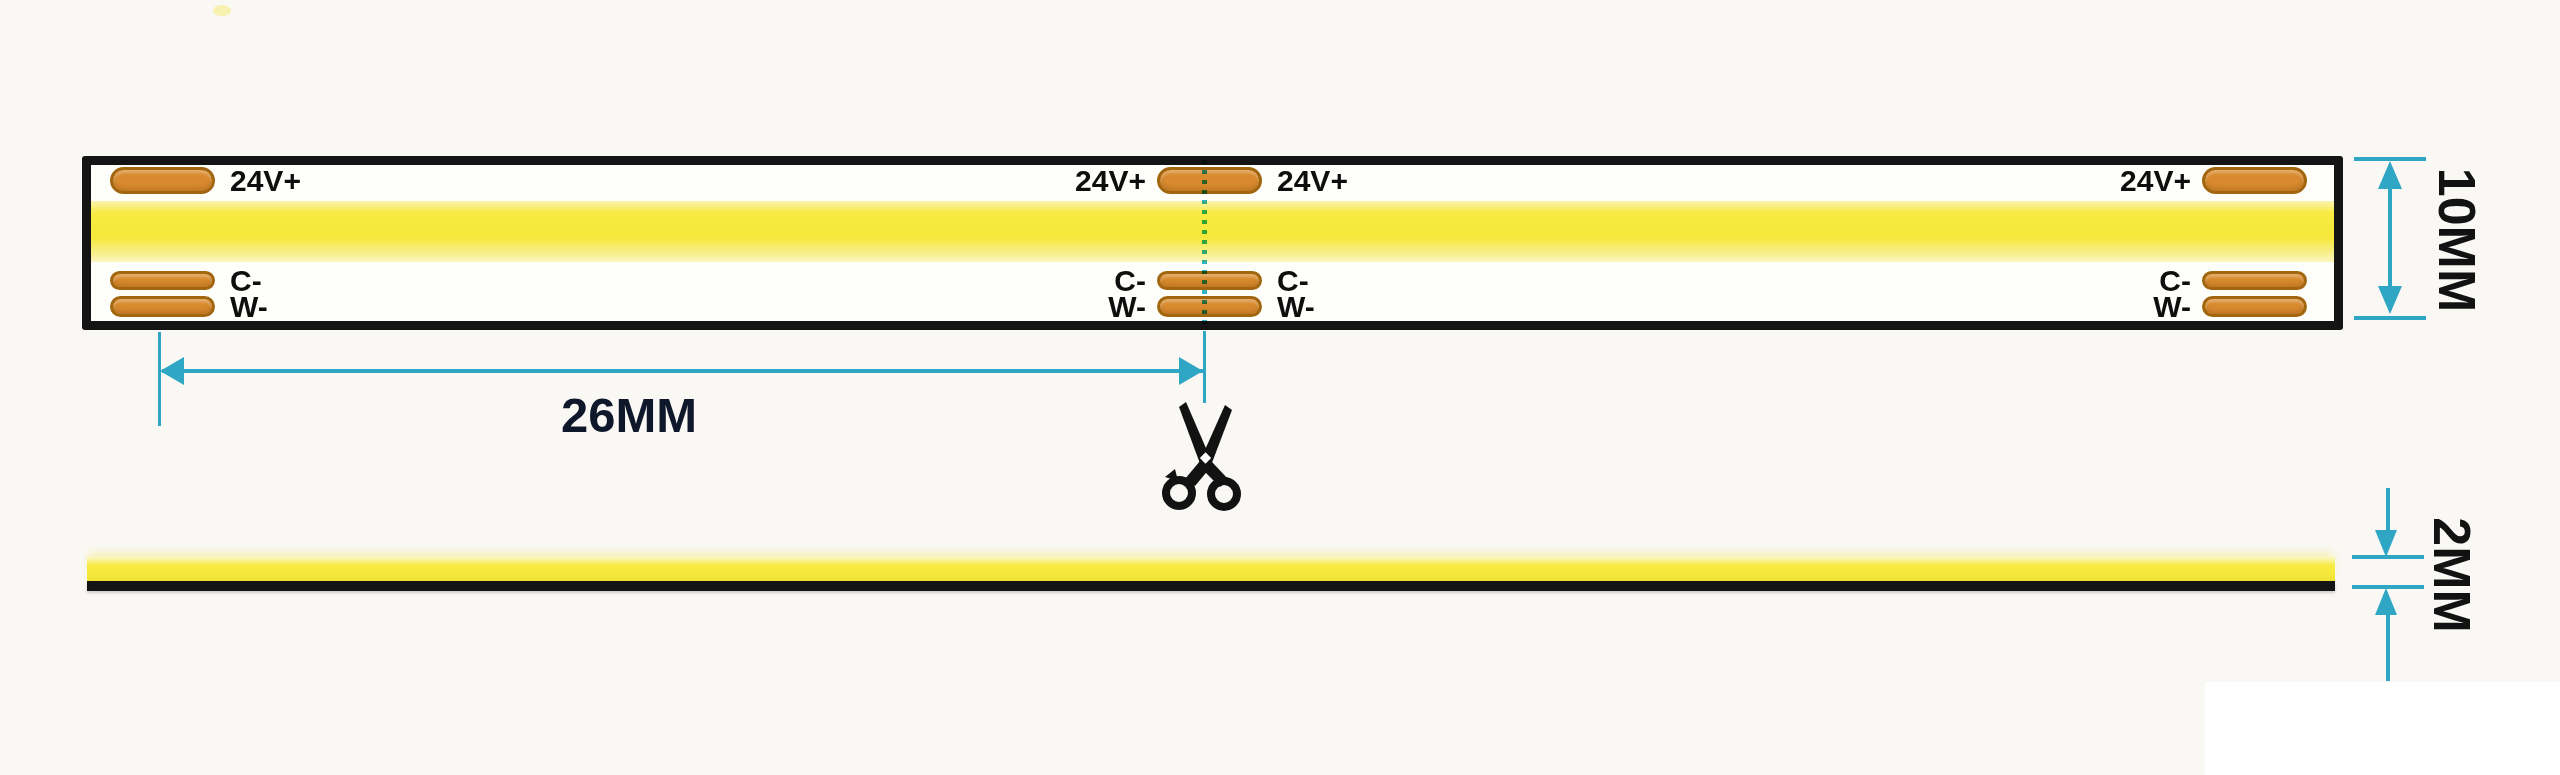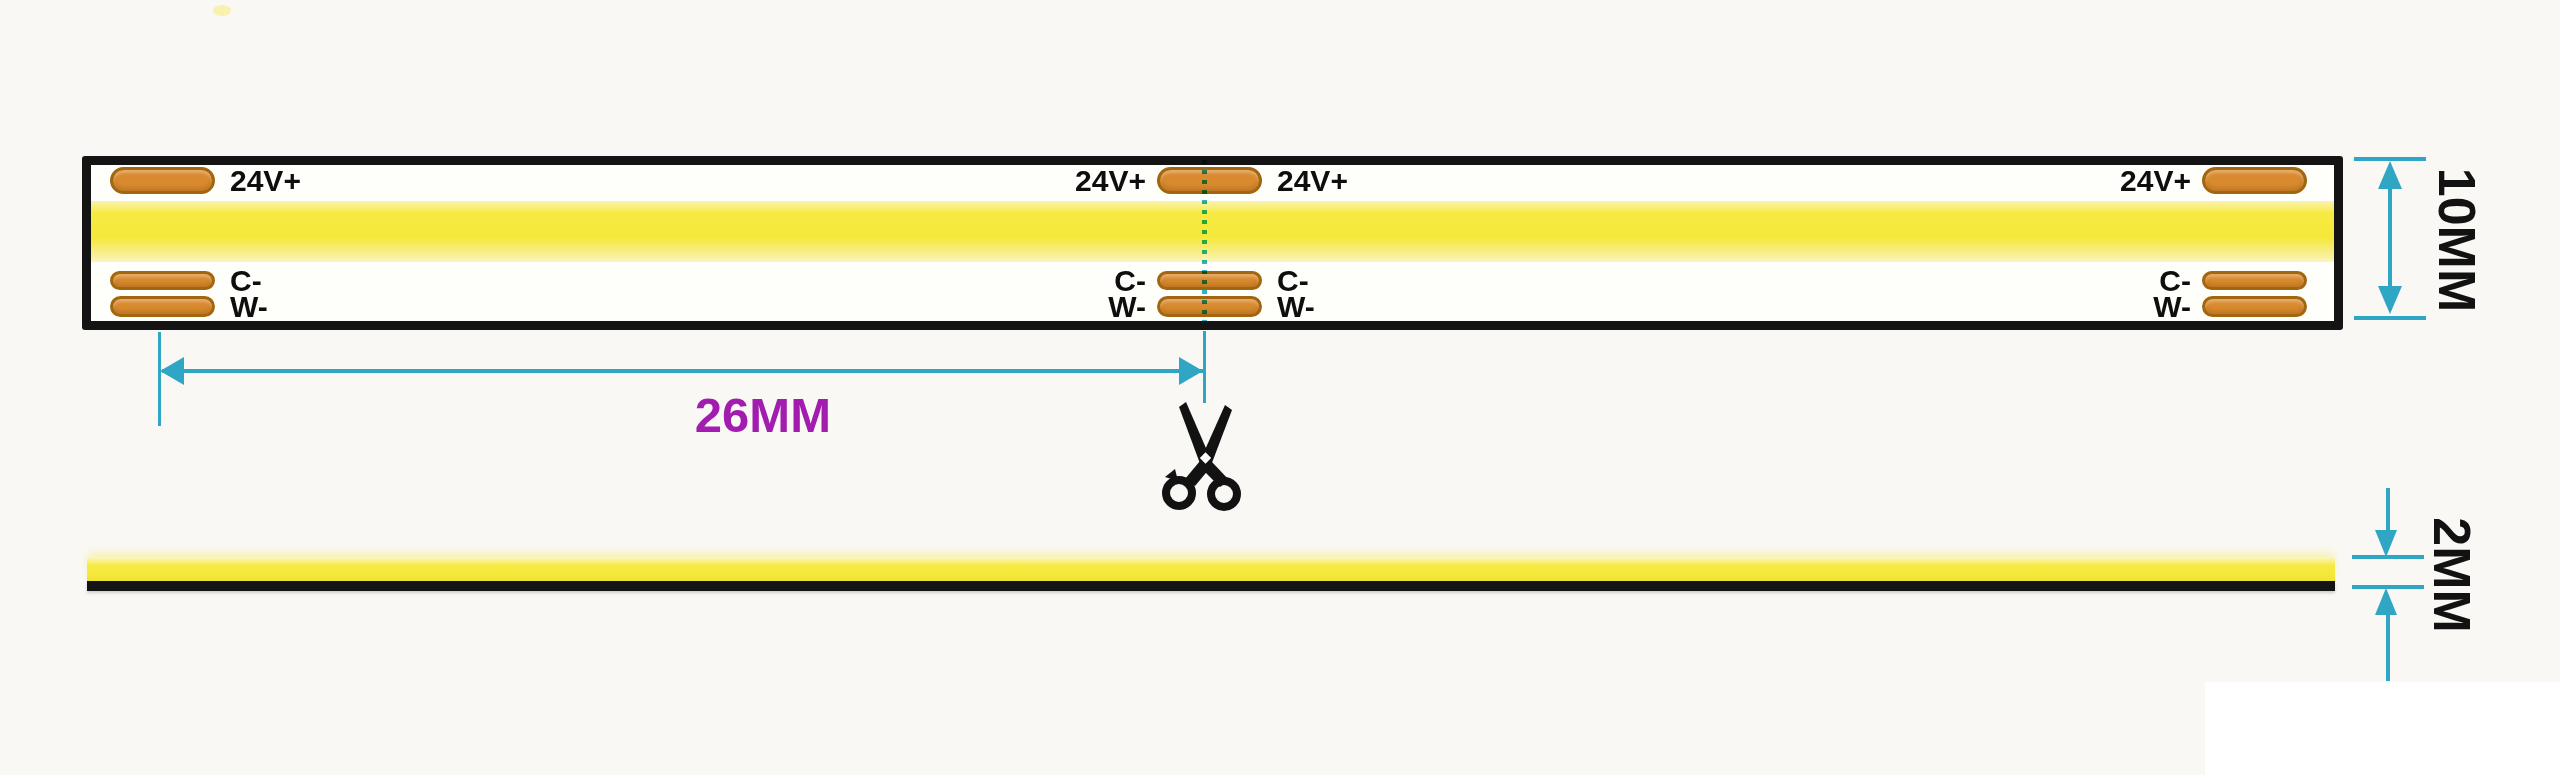--- a/index.html
+++ b/index.html
@@ -47,22 +47,22 @@
   }
   
   .dim{background:var(--dimension-teal,#2FA6C4); position:absolute;}
   .ext-left{left:158px; top:332px; width:3px; height:94px;}
   .ext-cut{left:1203px; top:331px; width:3px; height:72px;}
   .dimline-26{left:162px; top:369px; width:1042px; height:4px;}
   .arr{position:absolute; width:0; height:0;}
   .arr-left{left:160px; top:357px; border-top:14px solid transparent; border-bottom:14px solid transparent; border-right:24px solid var(--dimension-teal,#2FA6C4);}
   .arr-right{left:1179px; top:357px; border-top:14px solid transparent; border-bottom:14px solid transparent; border-left:24px solid var(--dimension-teal,#2FA6C4);}
   .lbl26{
-    position:absolute; left:561px; top:393px; width:270px; text-align:right;
-    font-weight:700; font-size:49px; line-height:44px; color:#a21caf; letter-spacing:0px;
+    position:absolute; left:561px; top:393px; width:270px; text-align:left;
+    font-weight:700; font-size:49px; line-height:44px; color:#0f172a; letter-spacing:0px;
   }
   
   .scissors{position:absolute; left:1154px; top:398px; z-index:6;}
   
   .tick-10a{left:2354px; top:157px; width:72px; height:4px;}
   .tick-10b{left:2354px; top:316px; width:72px; height:4px;}
   .vline-10{left:2388px; top:168px; width:4px; height:142px;}
   .arr-up10{left:2378px; top:161px; border-left:12px solid transparent; border-right:12px solid transparent; border-bottom:28px solid var(--dimension-teal,#2FA6C4);}
   .arr-dn10{left:2378px; top:286px; border-left:12px solid transparent; border-right:12px solid transparent; border-top:28px solid var(--dimension-teal,#2FA6C4);}
   .vlbl{

